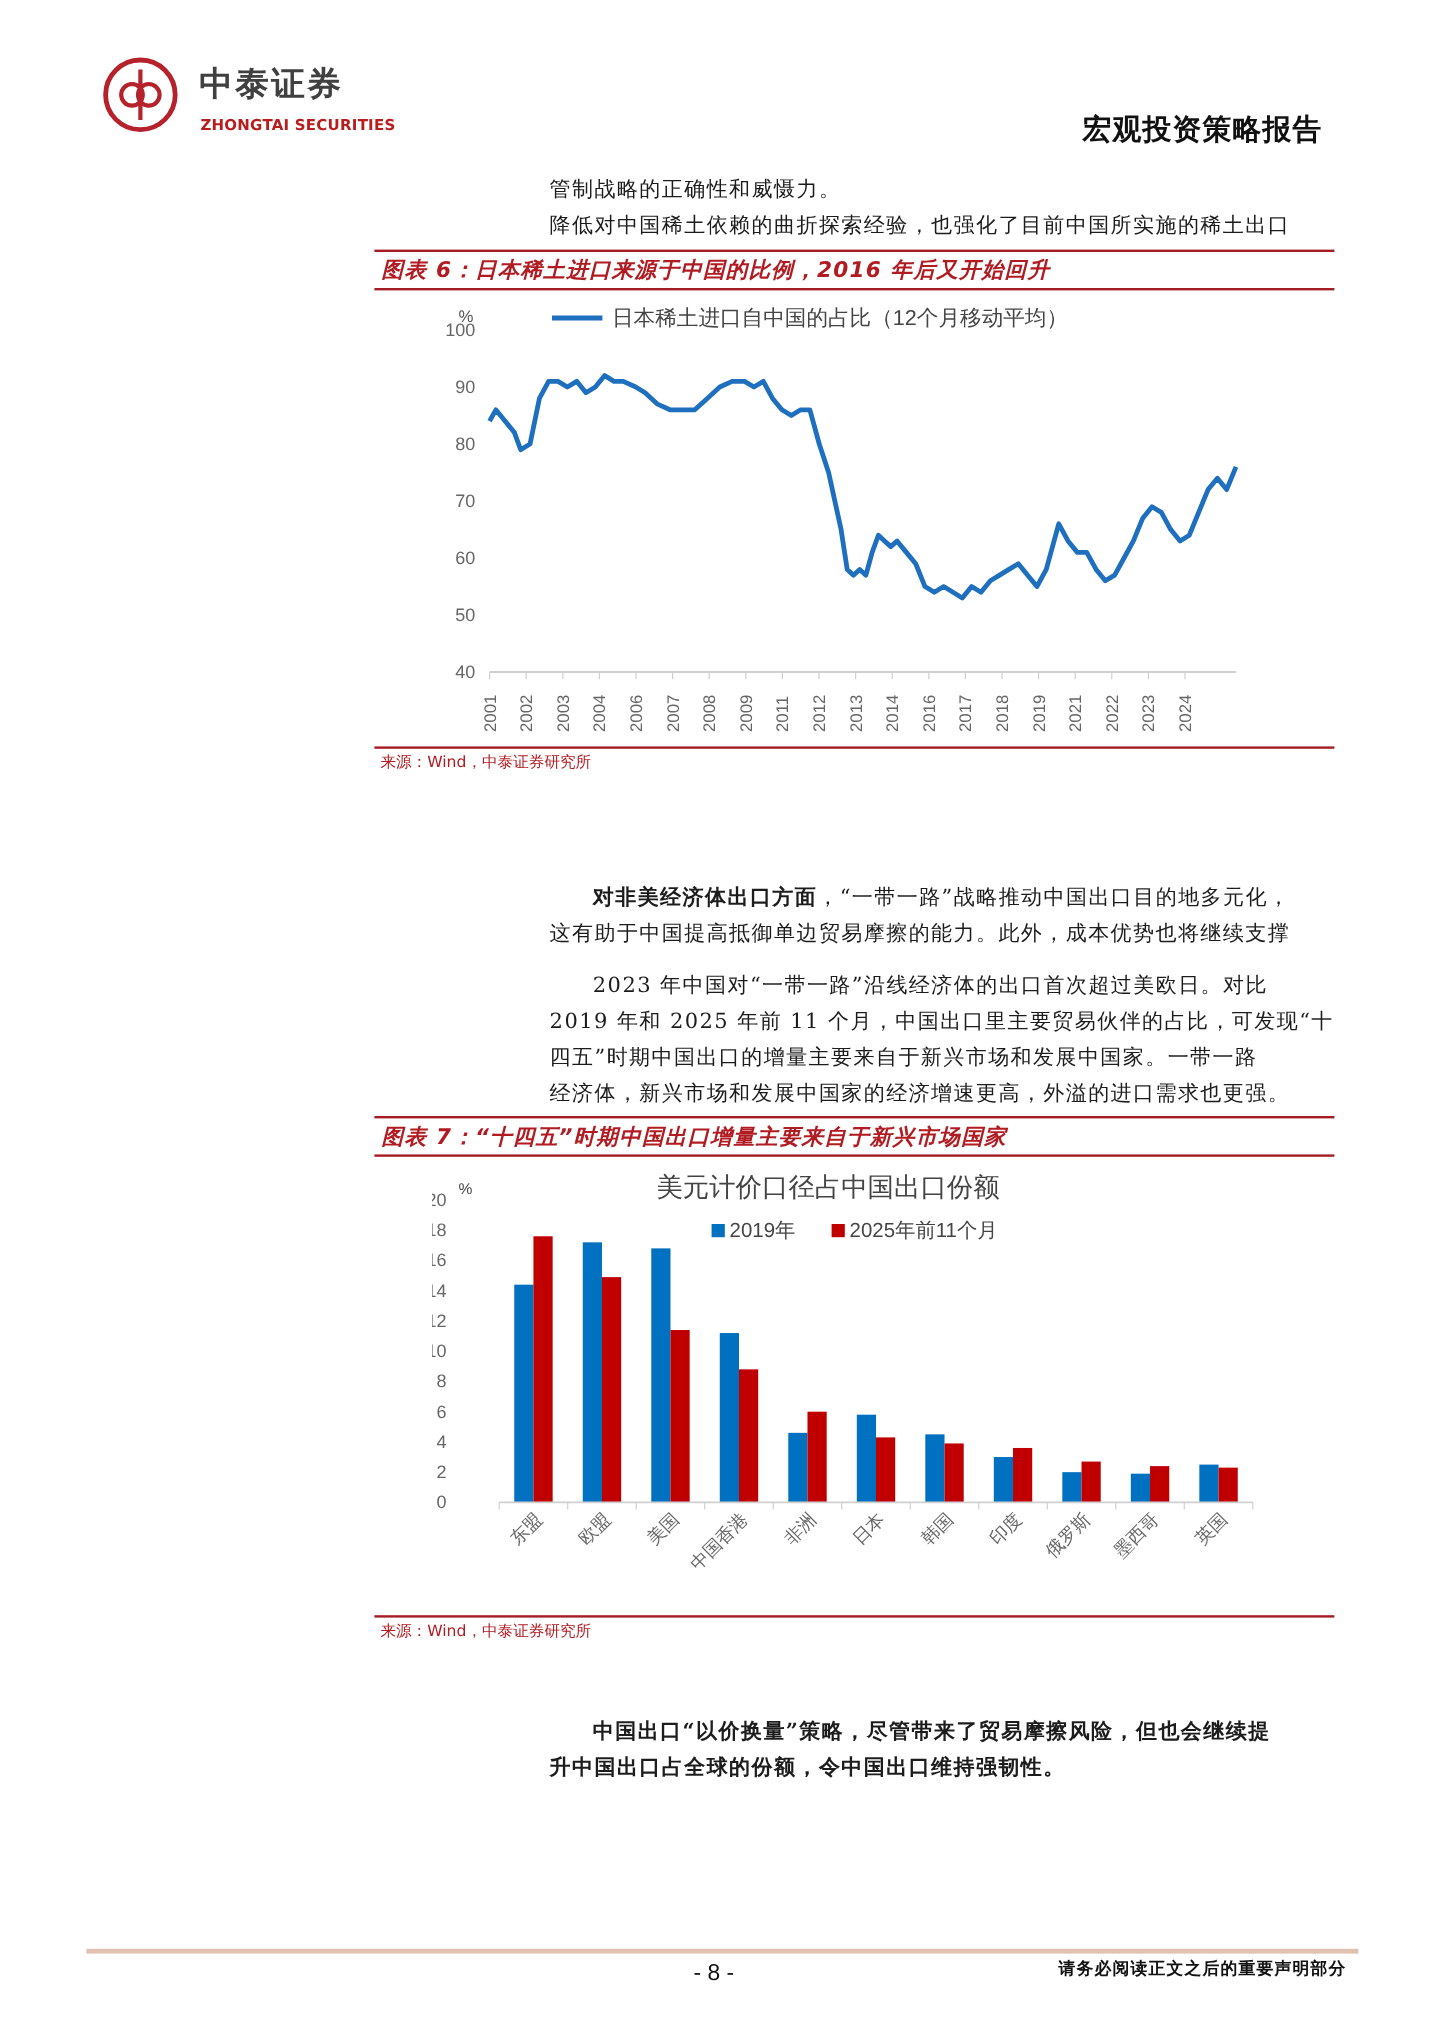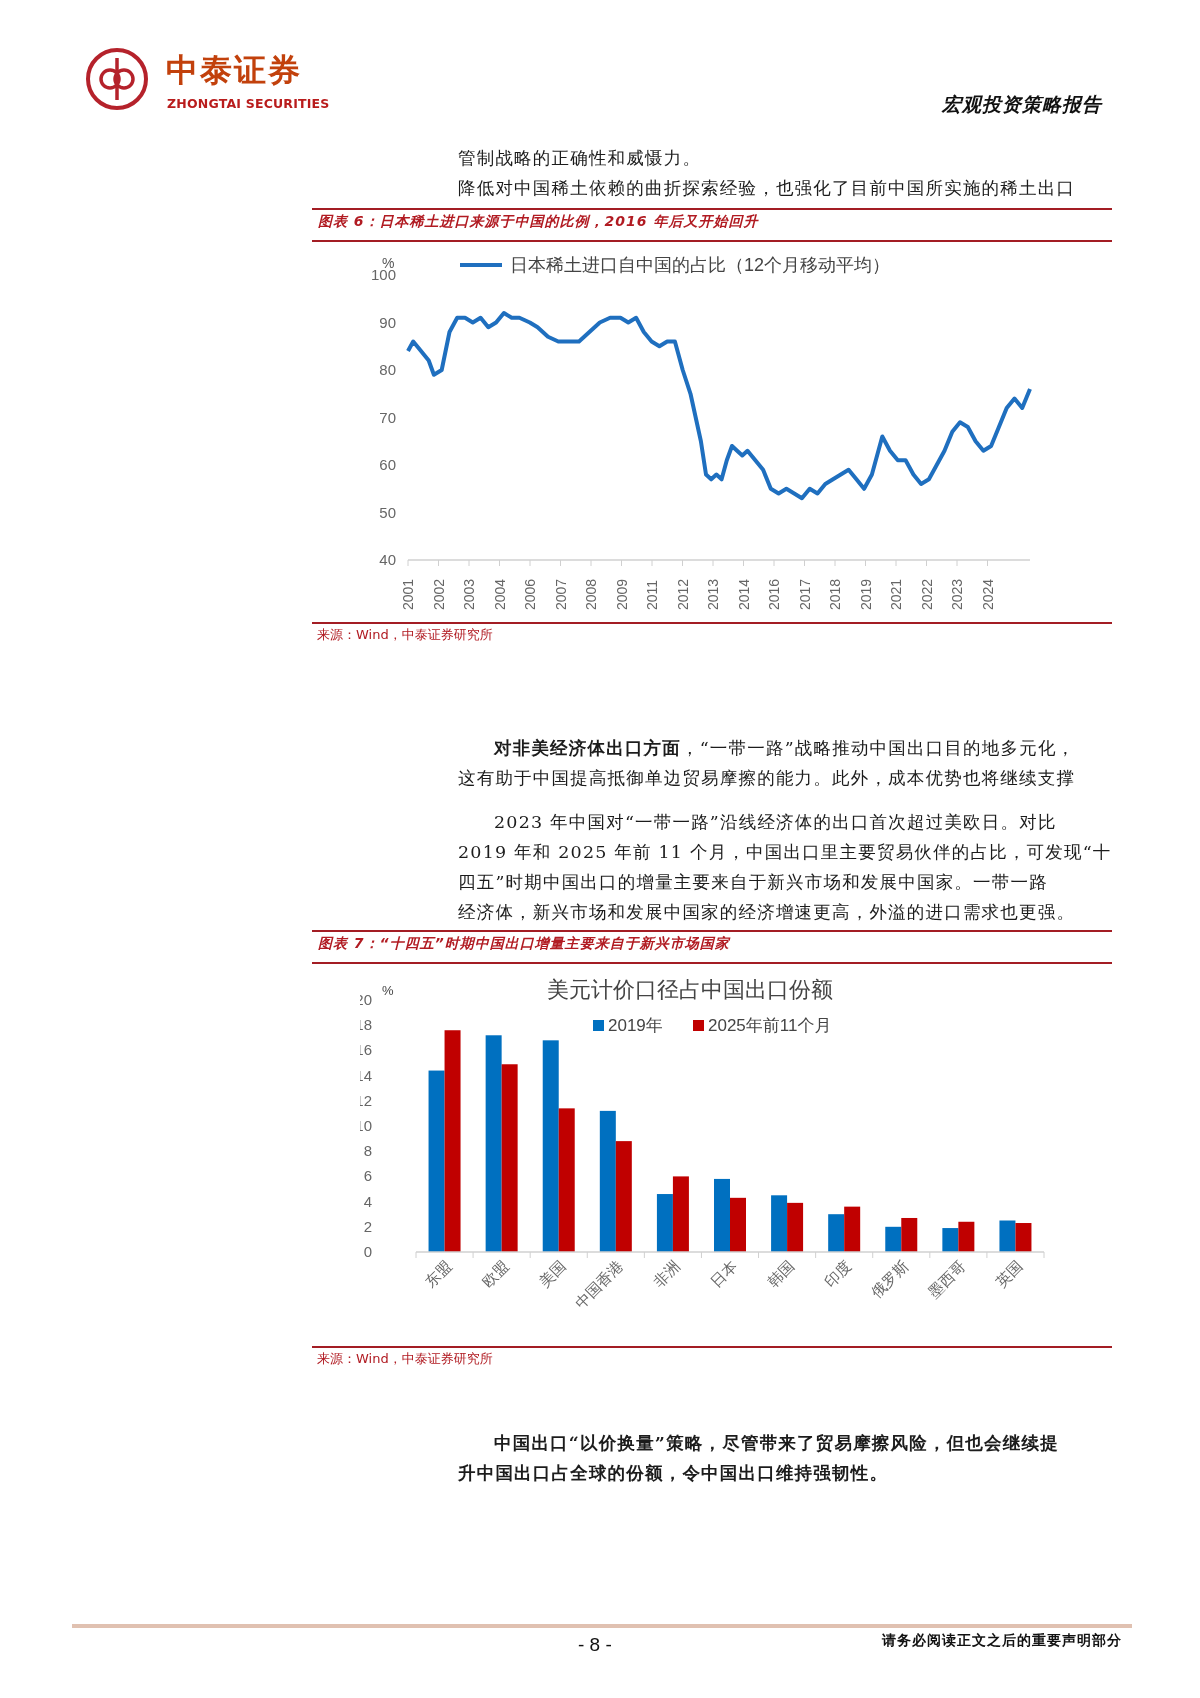--- a/index.html
+++ b/index.html
@@ -3,29 +3,29 @@
 <meta charset="utf-8">
 <style>
   html, body { margin:0; padding:0; background:#fff; }
   body { width:1200px; height:1698px; position:relative; overflow:hidden;
          font-family:"DejaVu Serif", "Liberation Serif", serif; color:#111; }
   .abs { position:absolute; }
   .logo { left:86px; top:46px; width:300px; height:76px; }
   .logo-mark { position:absolute; left:0; top:2px; width:62px; height:62px; border-radius:50%;
                border:4px solid #b5222b; box-sizing:border-box; }
   .logo-cn { position:absolute; left:80px; top:0; font-family:"DejaVu Sans", sans-serif; font-weight:bold;
-             font-size:32px; letter-spacing:2px; color:#c2410c; line-height:48px; }
+             font-size:28px; letter-spacing:2px; color:#404040; line-height:48px; }
   .logo-en { position:absolute; left:81px; top:50px; font-family:"DejaVu Sans", sans-serif; font-weight:bold;
              font-size:12.5px; color:#b91c1c; letter-spacing:0.2px; }
-  .report-type { right:98px; top:92px; font-weight:bold; font-size:19px; letter-spacing:1px;font-style:italic; }
+  .report-type { right:98px; top:92px; font-weight:bold; font-size:24px; letter-spacing:1px; }
   .para { left:458px; width:660px; font-size:17.5px; line-height:30px; letter-spacing:1.2px; color:#1c1c1c; }
   .para .ind { display:inline-block; width:36px; }
   .para b { font-weight:bold; }
   .fig-head { left:312px; width:800px; height:30px; border-top:2px solid #a31d24; border-bottom:2px solid #a31d24; }
-  .fig-head span { position:absolute; left:6px; top:3px; font-size:14px; font-weight:bold; font-style:italic;
+  .fig-head span { position:absolute; left:6px; top:3px; font-size:18px; font-weight:bold; font-style:italic;
                    color:#b11b22; letter-spacing:1px; font-family:"DejaVu Sans", sans-serif; }
   .fig-foot-line { left:312px; width:800px; border-top:2px solid #a31d24; }
   .source { left:317px; font-size:13px; color:#b11b22; font-family:"DejaVu Sans", sans-serif; }
   svg text { font-family:"Liberation Sans", sans-serif; }
   .footer-line { left:72px; top:1624px; width:1060px; height:4px; background:#e0c1b1; }
   .page-num { left:578px; top:1634px; font-family:"Liberation Sans", sans-serif; font-size:19px; }
   .disclaimer { right:78px; top:1632px; font-weight:bold; font-size:14px; letter-spacing:1px; }
 </style>
 </head>
 <body>

